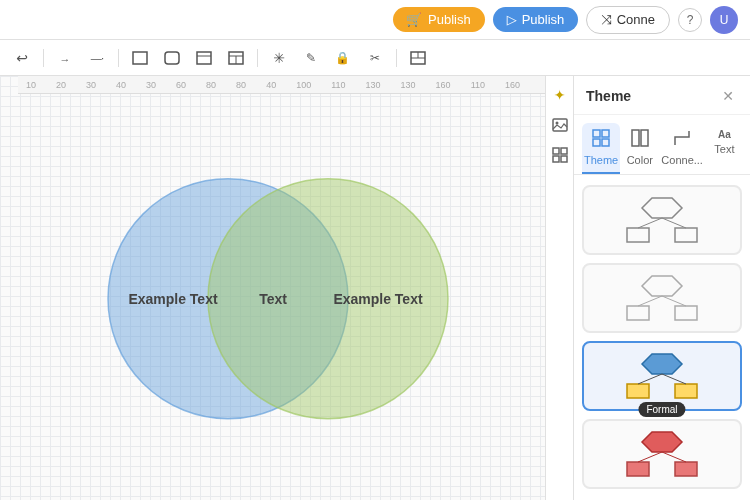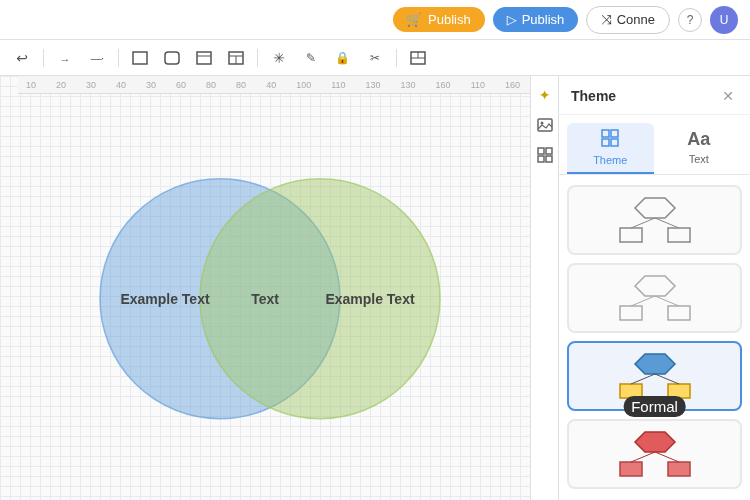--- a/index.html
+++ b/index.html
@@ -104,21 +104,21 @@
 
     
     #venn {
       position: absolute;
       top: 50%; left: 50%;
       transform: translate(-50%, -45%);
     }
 
     
     #side-panel {
-      width: 192px;
+      width: 177px;
       background: #fff;
       border-left: 1px solid #e0e0e0;
       display: flex;
       flex-direction: column;
     }
     #panel-header {
       display: flex;
       align-items: center;
       justify-content: space-between;
       padding: 10px 12px 8px;
@@ -184,21 +184,21 @@
     }
     .theme-card.active { border-color: #4a90e2; background: #eef3fc; }
 
     .theme-label {
       position: absolute;
       bottom: -8px;
       left: 50%;
       transform: translateX(-50%);
       background: #333;
       color: white;
-      font-size: 15px;
+      font-size: 10px;
       padding: 2px 8px;
       border-radius: 10px;
       white-space: nowrap;
     }
 
     
     #right-toolbar {
       width: 28px;
       background: #fff;
       border-left: 1px solid #e0e0e0;
@@ -381,21 +381,38 @@
           <svg width="18" height="18" viewBox="0 0 18 18">
               <rect x="1" y="1" width="7" height="7" fill="none" stroke="#4a90e2" stroke-width="1.5"></rect>
               <rect x="10" y="1" width="7" height="7" fill="none" stroke="#4a90e2" stroke-width="1.5"></rect>
               <rect x="1" y="10" width="7" height="7" fill="none" stroke="#4a90e2" stroke-width="1.5"></rect>
               <rect x="10" y="10" width="7" height="7" fill="none" stroke="#4a90e2" stroke-width="1.5"></rect>
             </svg>
         </span>
         <span>Theme</span>
       </div>
       <div class="panel-tab">
-        <span class="panel-tab-icon" style="font-size:18px; font-weight:bold; color:#666;">Aa</span>
+        <span class="panel-tab-icon">
+          <svg width="18" height="18" viewBox="0 0 18 18">
+              <rect x="1" y="1" width="7" height="16" fill="none" stroke="#666" stroke-width="1.5"></rect>
+              <rect x="10" y="1" width="7" height="16" fill="none" stroke="#666" stroke-width="1.5"></rect>
+            </svg>
+        </span>
+        <span>Color</span>
+      </div>
+      <div class="panel-tab">
+        <span class="panel-tab-icon">
+          <svg width="18" height="18" viewBox="0 0 18 18">
+              <polyline points="2,16 2,8 16,8 16,2" fill="none" stroke="#666" stroke-width="1.5"></polyline>
+            </svg>
+        </span>
+        <span>Conne...</span>
+      </div>
+      <div class="panel-tab">
+        <span class="panel-tab-icon" style="font-size:10px; font-weight:bold; color:#666;">Aa</span>
         <span>Text</span>
       </div>
     </div>
 
     <div id="panel-content">
 
       <div class="theme-card">
         <svg width="80" height="55" viewBox="0 0 80 55" class="fc-shape">
           <polygon points="30,5 50,5 60,15 50,25 30,25 20,15" fill="none" stroke="#888" stroke-width="1.5"></polygon>
           <rect x="5" y="35" width="22" height="14" fill="none" stroke="#888" stroke-width="1.5"></rect>

